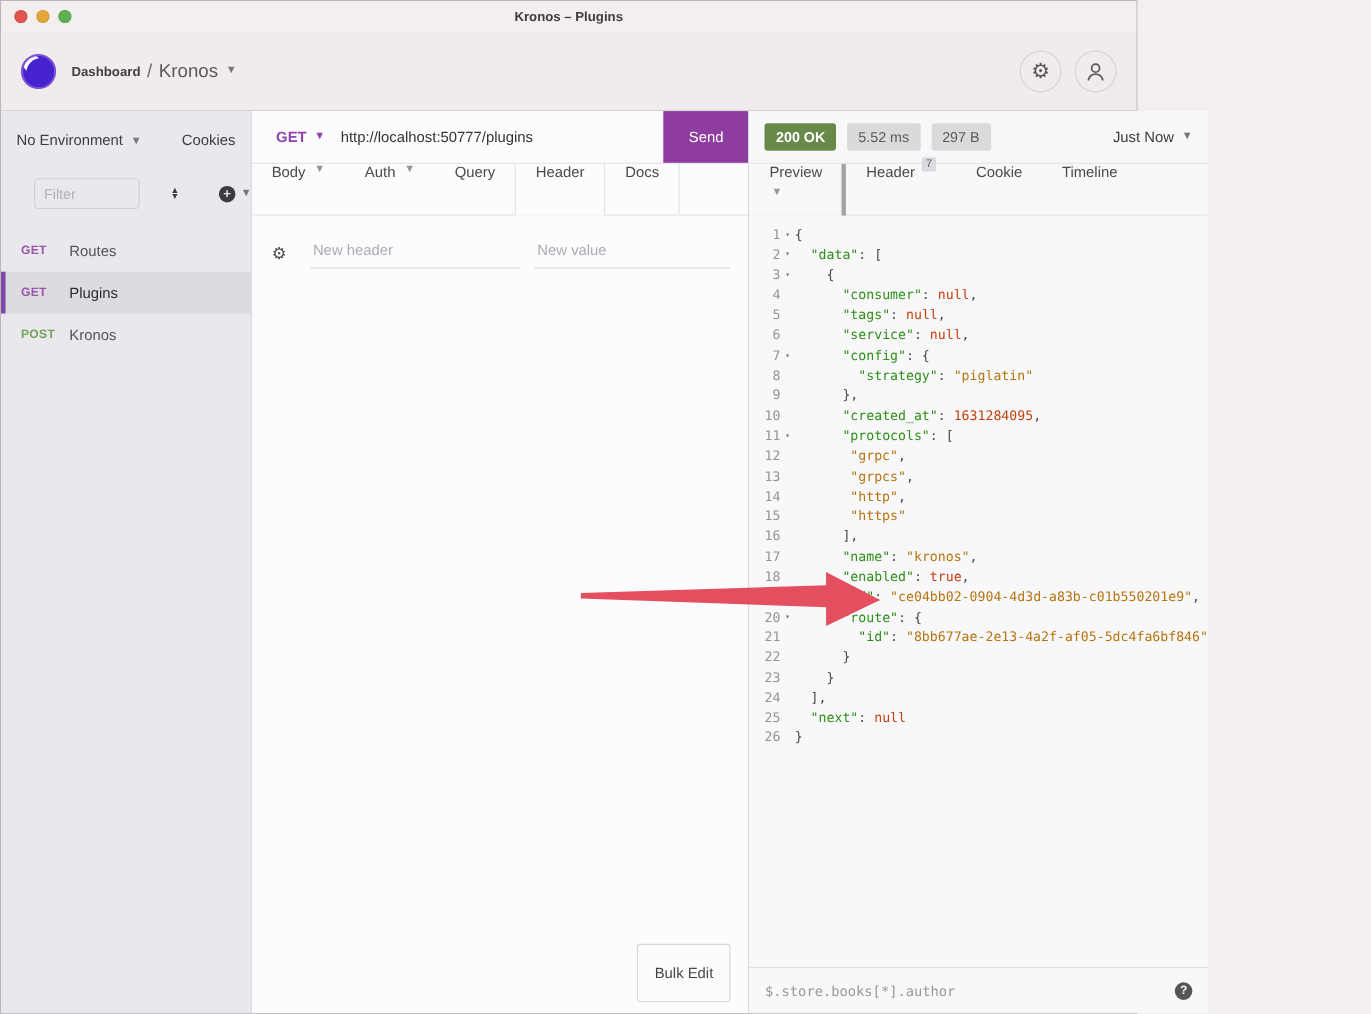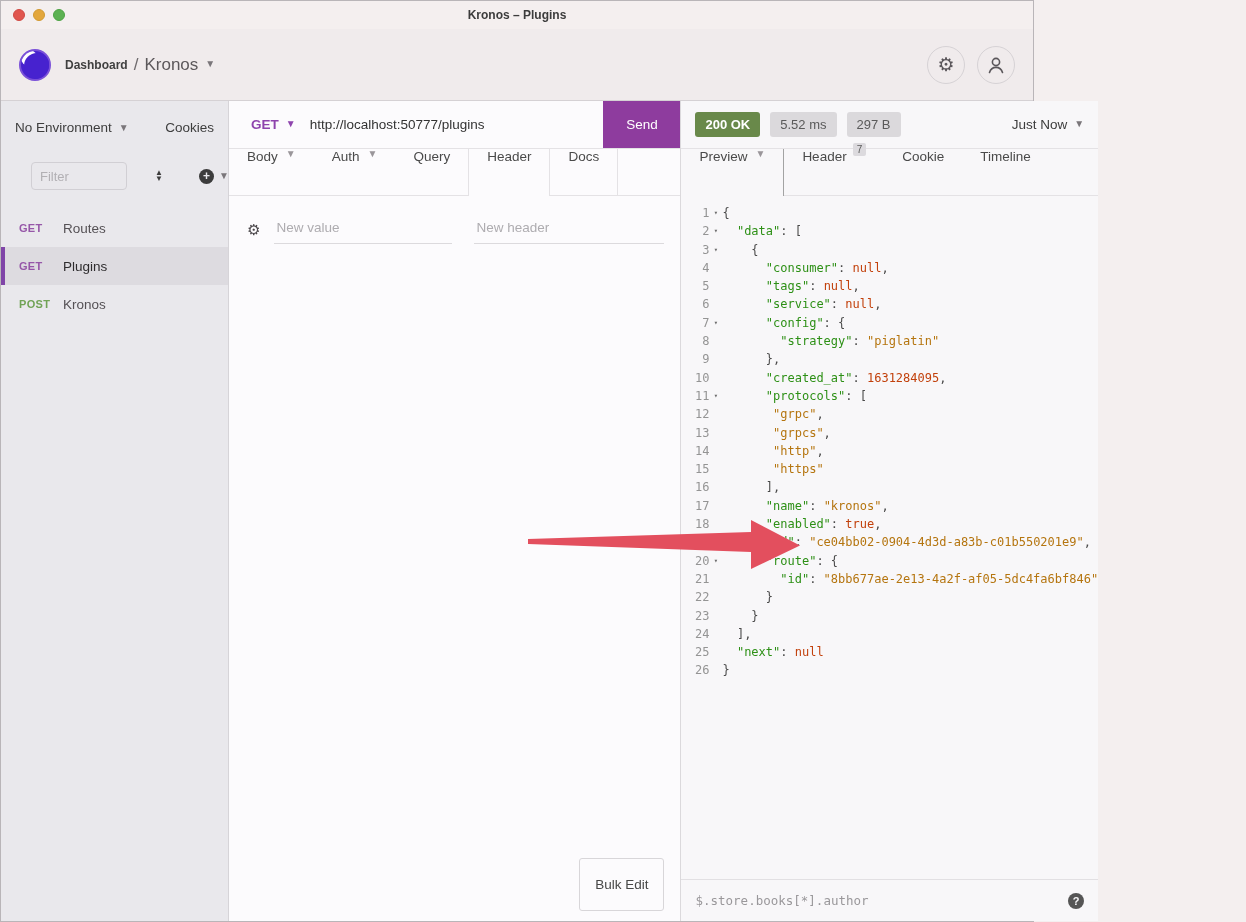--- a/index.html
+++ b/index.html
@@ -70,21 +70,21 @@
   .hdr-value { width:178px; }
   .bulk-edit { position:absolute; right:16px; bottom:10px; background:#fcfbfd; border:1px solid #d8d6d9; border-radius:3px; color:#474747; font-size:13.5px; padding:18px 15px; font-family:"Liberation Sans", sans-serif; }
 
   
   .status-row { height:48px; display:flex; align-items:center; gap:10px; padding:0 14px; border-bottom:1px solid #e4e2e5; background:#f8f7f9; }
   .badge { font-size:13px; padding:5px 10px; border-radius:3px;text-align:center; }
   .badge.ok { background:#69894a; color:#fff; font-weight:bold; }
   .badge.gray { background:#dbd9dc; color:#5a5a5a; }
   .history { margin-left:auto; font-size:13.5px; color:#3c3c3c; display:flex; align-items:center; }
   .resp-tabs { height:47px; display:flex; align-items:stretch; border-bottom:1px solid #e4e2e5; font-size:13.5px; color:#4a4a4a; background:#f8f7f9; }
-  .resp-tabs .tab.active { background:#f8f7f9; border-left:none; border-right:1px solid #a3a3a3; }
+  .resp-tabs .tab.active { background:#f8f7f9; border-left:none; border-right:4px solid #a3a3a3;flex-direction:column; }
   .tab-badge { background:#dcdade; color:#5a5a5a; font-size:10px; padding:1px 4px; border-radius:2px; position:relative; top:-6px; }
   .tab-badge:empty { display:none; }
 
   .code-area { flex:1; overflow:hidden; padding-top:8px; font-family:"DejaVu Sans Mono", monospace; font-size:12px; line-height:18.3px; }
   .cl { display:flex; white-space:pre; }
   .ln { width:28px; text-align:right; color:#949494; flex:0 0 auto; }
   .fold { width:13px; text-align:center; color:#6e6e6e; font-size:7px; flex:0 0 auto; }
   .src { flex:1; }
   .tk-k { color:#2d9016; }
   .tk-s { color:#b5750f; }
@@ -190,22 +190,22 @@
         <div class="tab active">
             <span>Header</span>
           </div>
         <div class="tab right-sep">
             <span>Docs</span>
           </div>
       </div>
       <div class="req-content">
         <div class="hdr-edit-row">
           <span class="gear-sm">⚙</span>
+          <input class="uline-input hdr-name" placeholder="New header" style="">
           <input class="uline-input hdr-value" placeholder="New value" style="">
-          <input class="uline-input hdr-name" placeholder="New header" style="">
         </div>
         <button class="bulk-edit">Bulk Edit</button>
       </div>
     </div>
 
     <div class="pane-response">
       <div class="status-row">
         <span class="badge ok">200 OK</span>
         <span class="badge gray">5.52 ms</span>
         <span class="badge gray">297 B</span>

